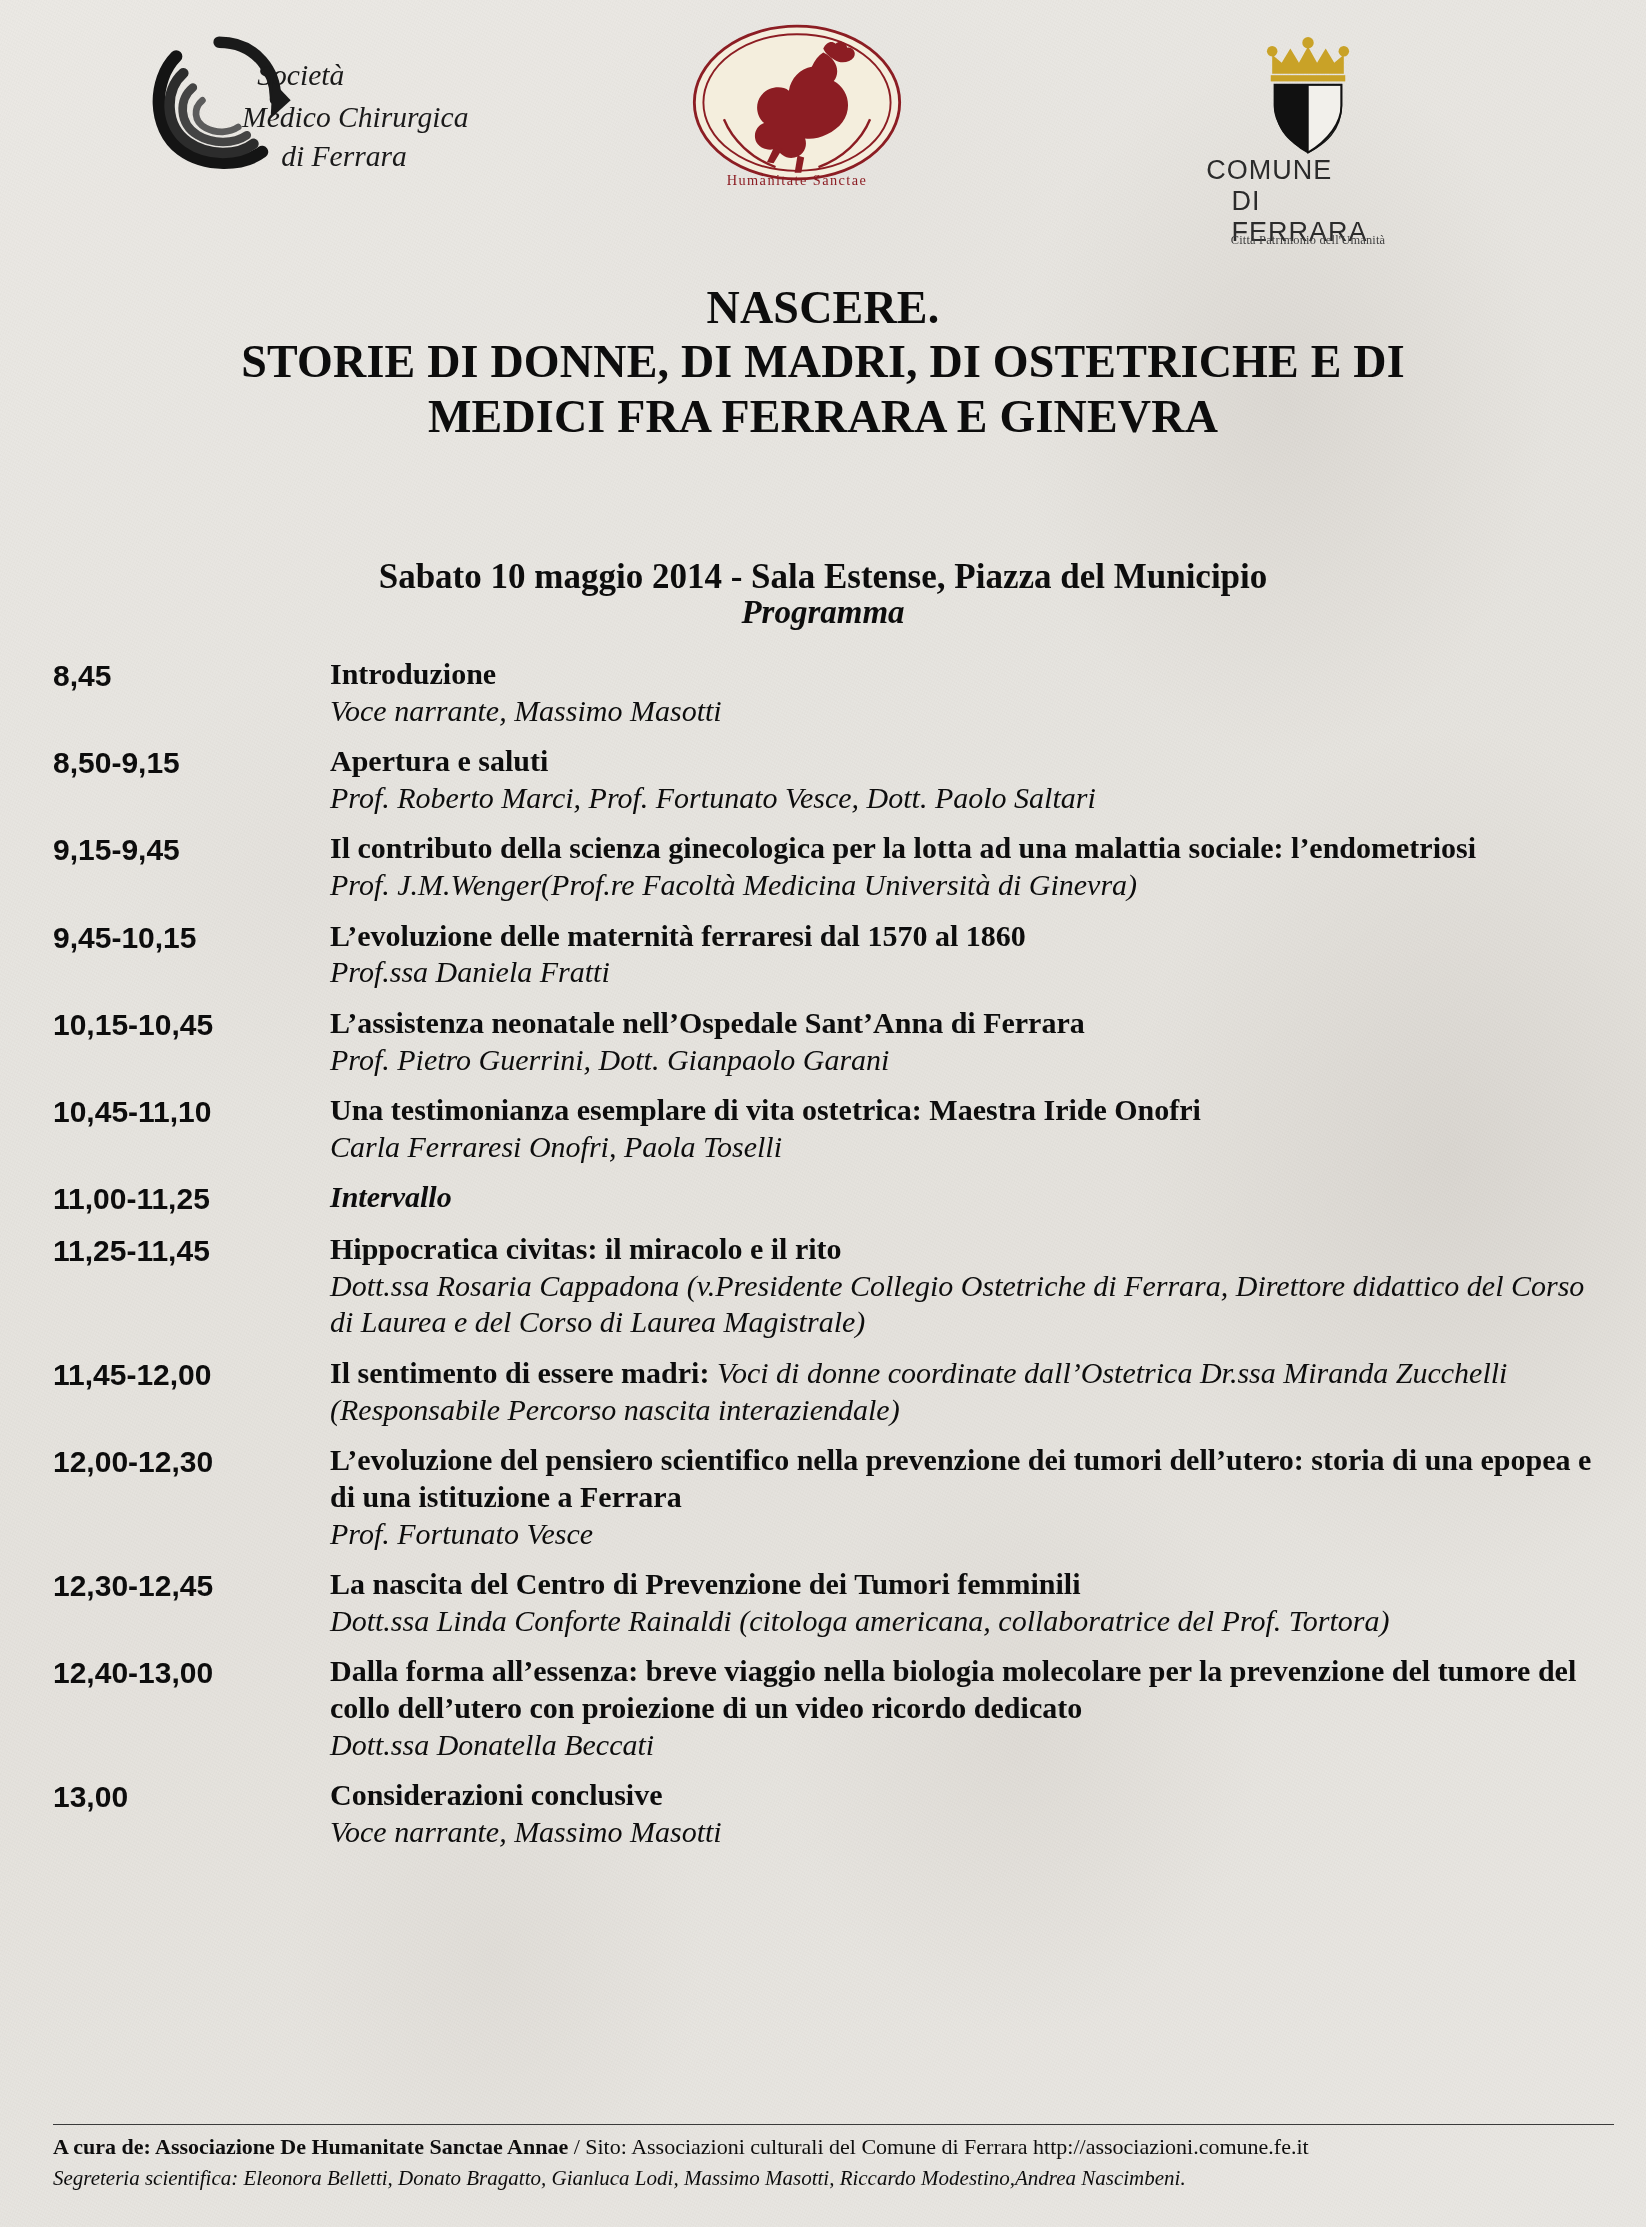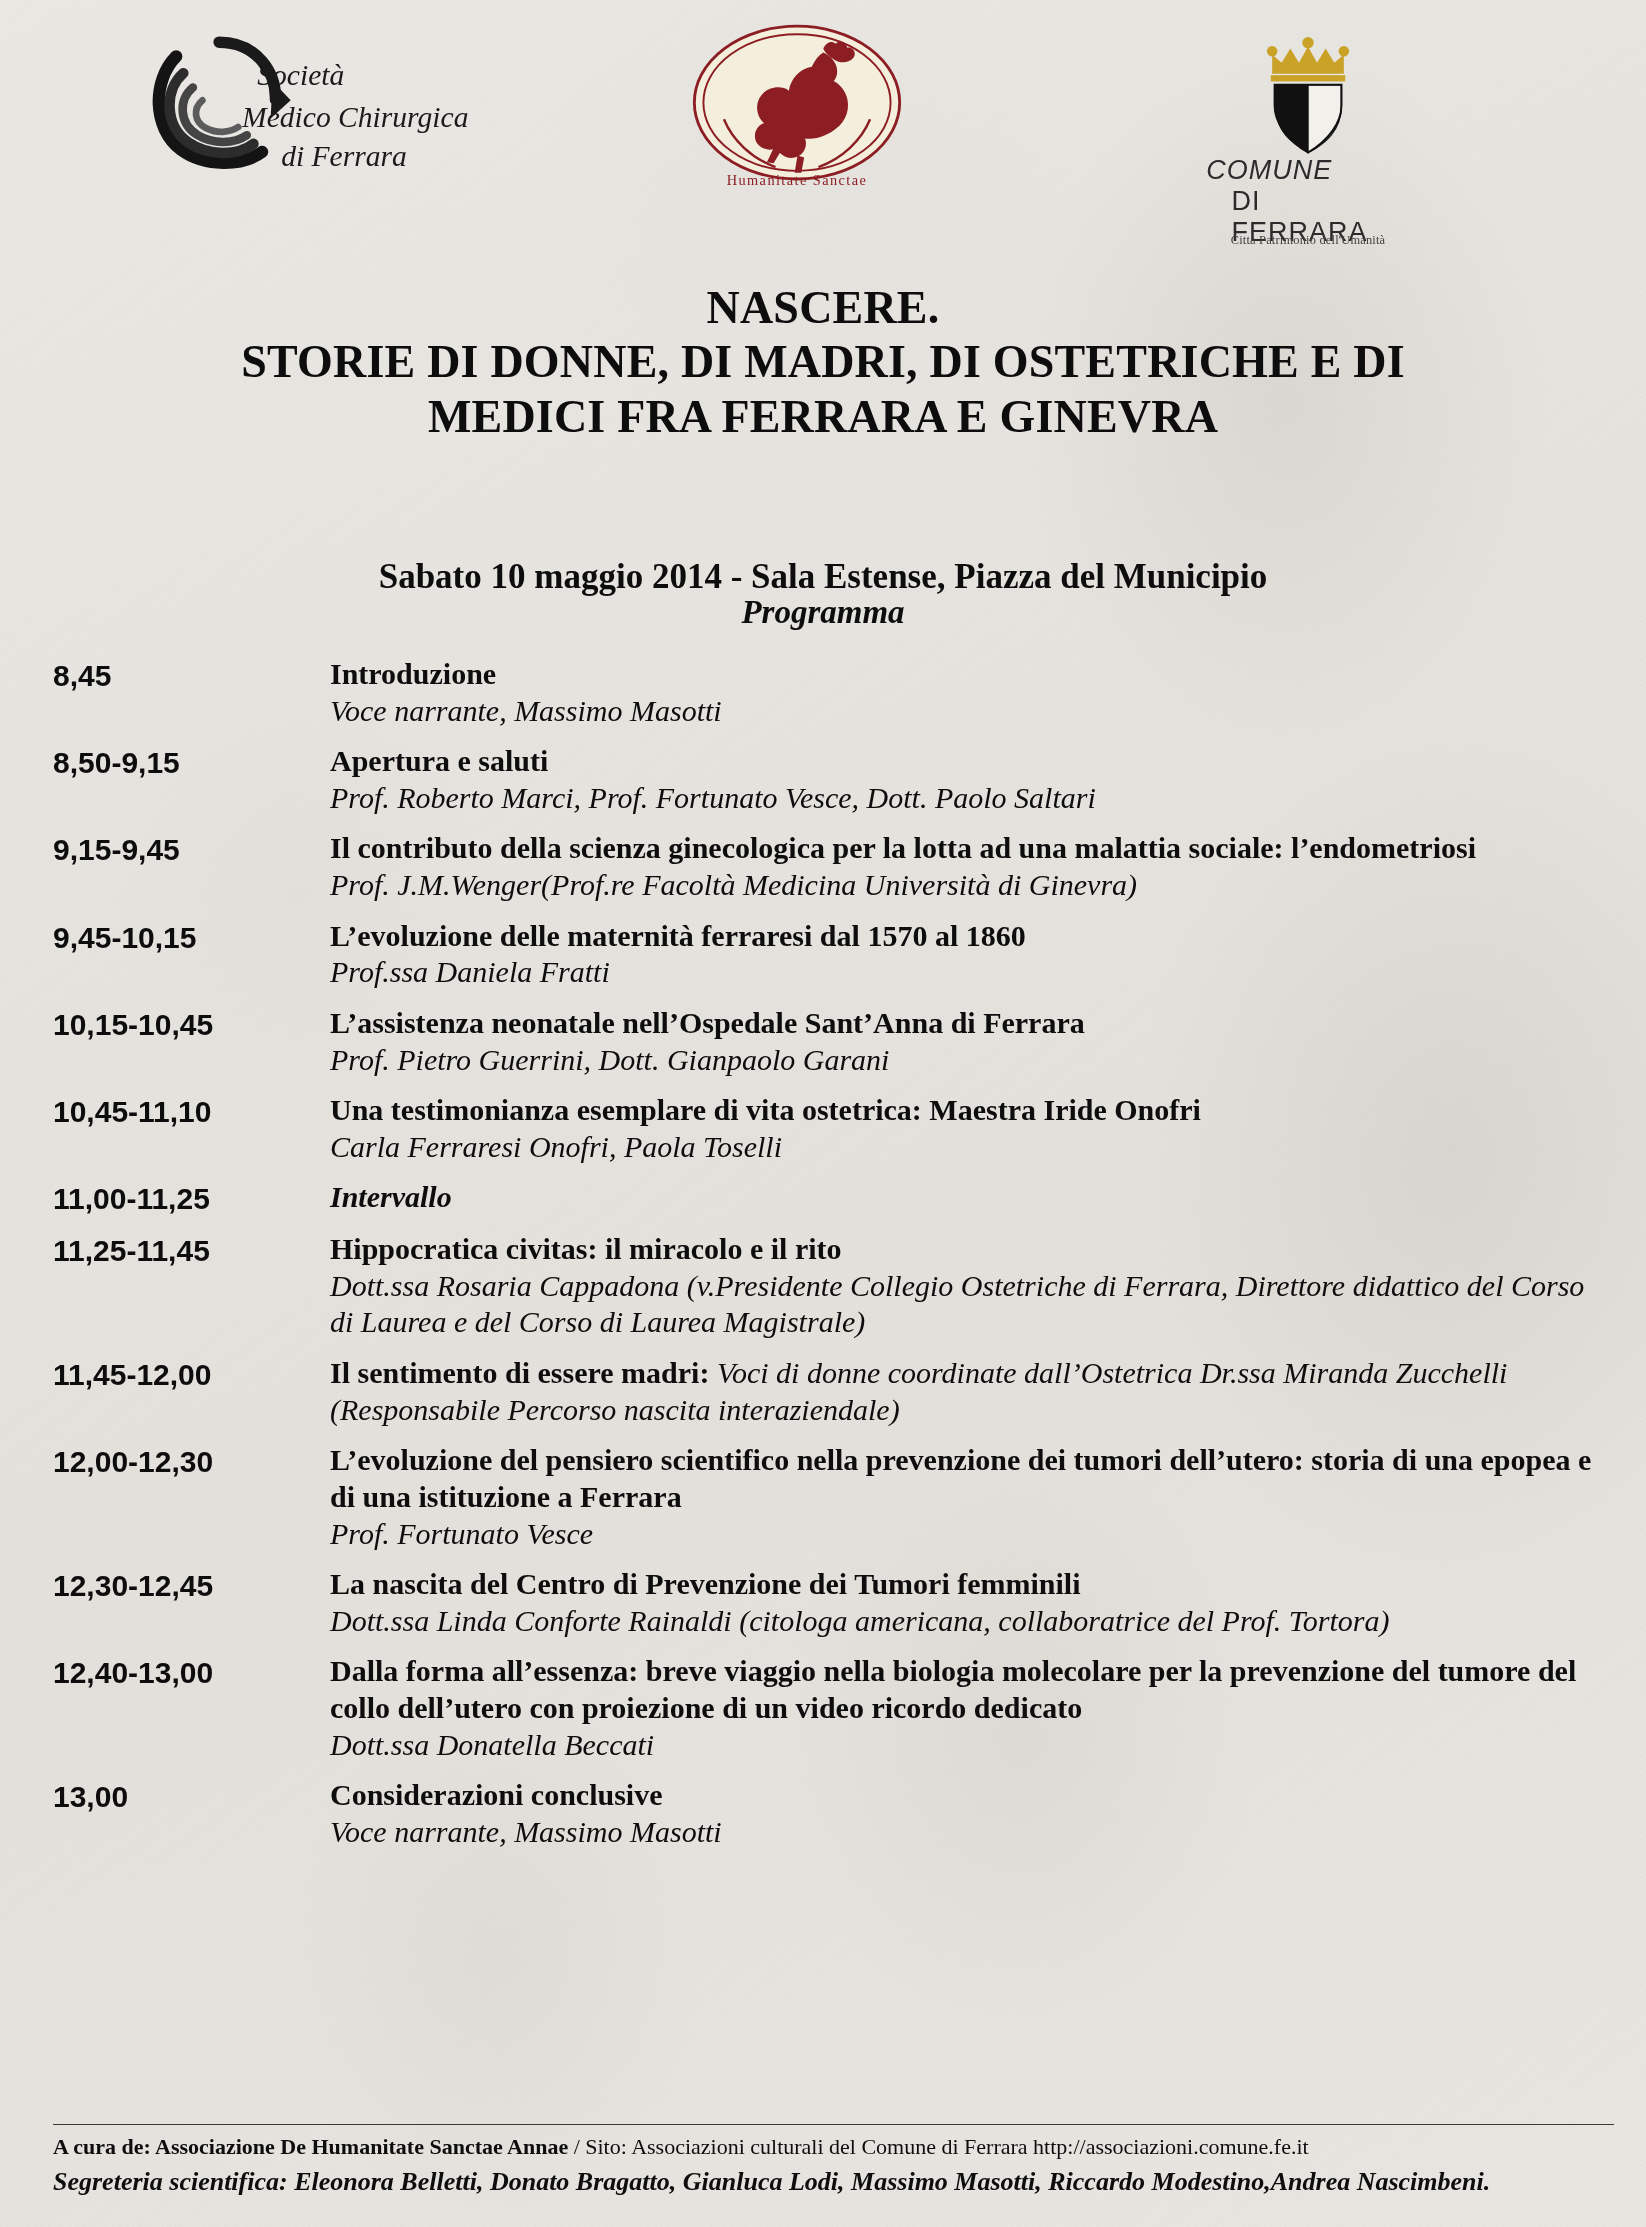--- a/index.html
+++ b/index.html
@@ -205,25 +205,24 @@
   .footer-line1 {
     font-family: "Liberation Serif", serif;
     font-size: 22px;
     color: #0d0d0d;
     line-height: 1.3;
   }
   .footer-line1 b { font-weight: bold; }
   .footer-line2 {
     font-family: "Liberation Serif", serif;
     font-style: italic;
-    font-size: 26px;
+    font-size: 21px;
     color: #0d0d0d;
     line-height: 1.35;
     margin-top: 2.9px;
-    font-weight: bold;
   }
 </style>
 </head>
 <body>
 
 <div id="bg-texture"></div>
 <div id="content-wash"></div>
 
 <div id="page">
 
@@ -283,21 +282,21 @@
           <circle cx="400" cy="20" r="12" fill="#c9a227"></circle>
           <circle cx="475" cy="38" r="11" fill="#c9a227"></circle>
           <rect x="322" y="88" width="156" height="13" fill="#c9a227"></rect>
         </g>
 
         <path d="M330 108 L400 108 L400 250 C400 250 370 236 352 214 C336 194 330 170 330 152 Z" fill="#111"></path>
         <path d="M400 108 L470 108 L470 152 C470 170 464 194 448 214 C430 236 400 250 400 250 Z" fill="#f2f0eb" stroke="#111" stroke-width="3"></path>
         <path d="M330 108 L470 108 L470 152 C470 186 444 224 400 250 C356 224 330 186 330 152 Z" fill="none" stroke="#111" stroke-width="4"></path>
       </svg>
       <div class="comune-text">
-        <span style="display:inline-block;width:138px;text-align:right;font-style:italic;" title="COMUNE            DI FERRARA">COMUNE</span>
+        <span style="display:inline-block;width:138px;text-align:right;" title="COMUNE            DI FERRARA">COMUNE</span>
         <span style="display:inline-block;width:81px;"></span>
         <span style="display:inline-block;width:153px;text-align:left;">DI FERRARA</span>
       </div>
       <div class="comune-sub">Città Patrimonio dell'Umanità</div>
     </div>
   </div>
 
   <div class="title-block">
     <div class="title-line">NASCERE.</div>
     <div class="title-line">STORIE DI DONNE, DI MADRI, DI OSTETRICHE E DI</div>

